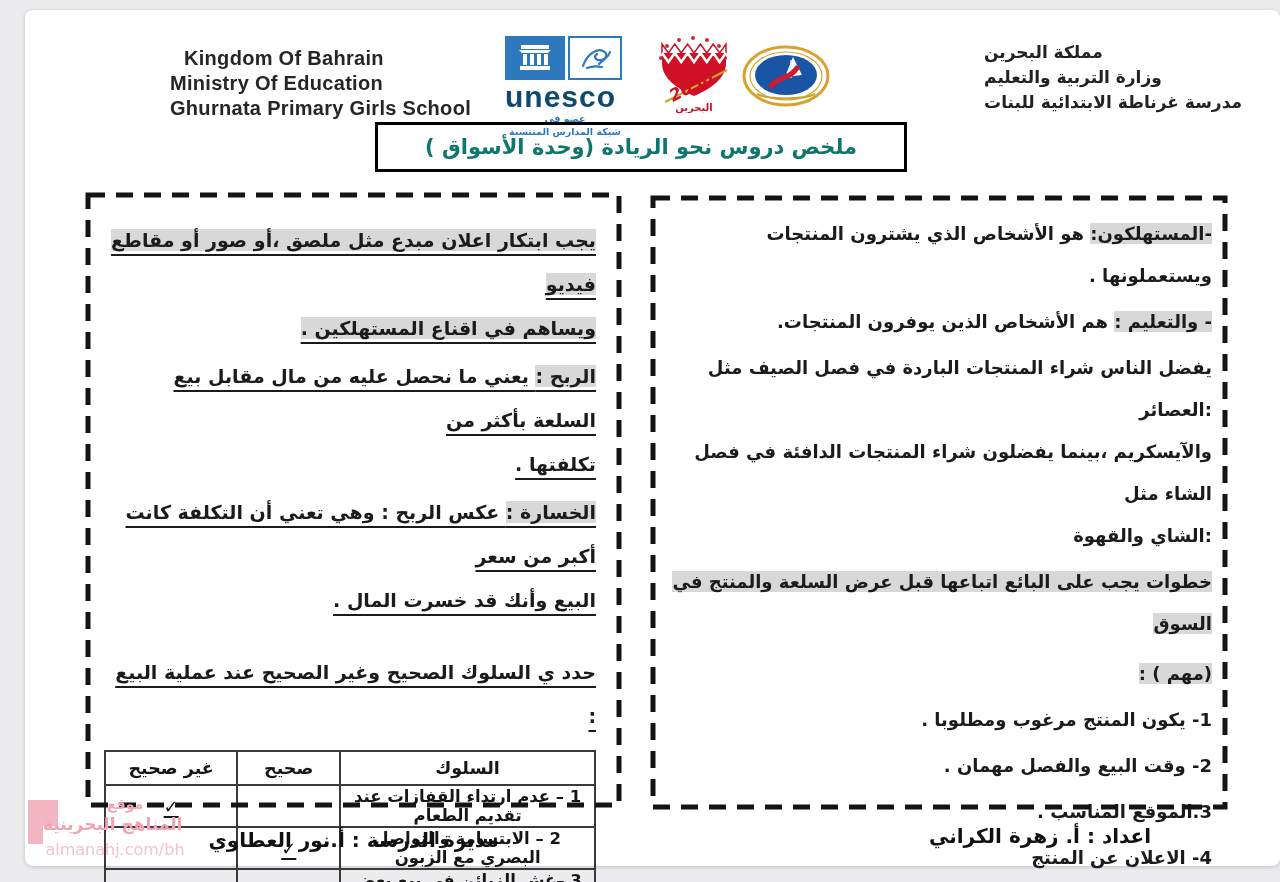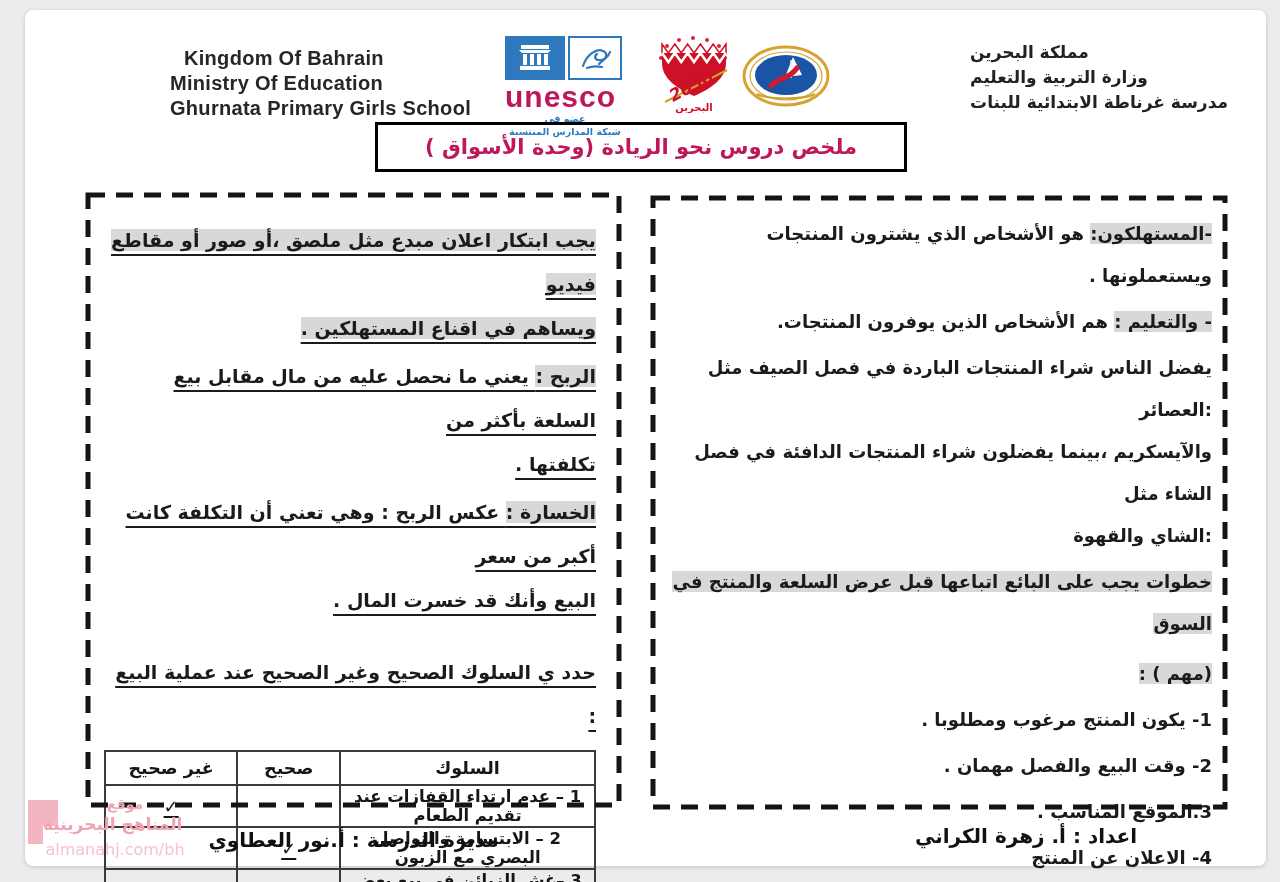--- a/index.html
+++ b/index.html
@@ -5,50 +5,51 @@
   html,body{margin:0;padding:0;}
   body{
     width:1280px;height:882px;position:relative;overflow:hidden;
     background:#ececee;
     font-family:"DejaVu Sans",sans-serif;
   }
   .page{
     position:absolute;left:25px;top:10px;width:1241px;height:856px;
     background:#ffffff;border-radius:8px;
     box-shadow:0 1px 4px rgba(0,0,0,.18);
+    padding-left:14px;
   }
   
   .hdr-en{
     position:absolute;left:145px;top:36px;
     font-family:"Liberation Sans","DejaVu Sans",sans-serif;
     font-weight:bold;font-size:20px;line-height:25px;color:#262626;
     letter-spacing:.3px;
   }
   .hdr-en div:nth-child(1){padding-left:14px;}
   .hdr-ar{
     position:absolute;right:38px;top:30px;direction:rtl;text-align:left;
     font-weight:bold;font-size:17px;line-height:25px;color:#222;
   }
   .unesco{position:absolute;left:480px;top:26px;width:152px;}
   .u-boxes{display:flex;gap:3px;}
   .u-blue{width:60px;height:44px;background:#2e79bd;display:flex;align-items:center;justify-content:center;}
   .u-white{width:54px;height:44px;background:#fff;border:2px solid #2e79bd;box-sizing:border-box;display:flex;align-items:center;justify-content:center;}
   .u-word{
     font-family:"Liberation Sans","DejaVu Sans",sans-serif;
-    font-weight:bold;font-size:30px;line-height:30px;color:#be185d;letter-spacing:1px;margin-top:2px;
+    font-weight:bold;font-size:30px;line-height:30px;color:#0c4a6e;letter-spacing:1px;margin-top:2px;
   }
   .u-sub{direction:rtl;text-align:center;color:#2e79bd;font-size:9.5px;font-weight:bold;line-height:12px;margin-top:1px;width:120px;}
   .logo-b2030{position:absolute;left:622px;top:24px;}
   .logo-school{position:absolute;left:716px;top:34px;}
   
   .titlebox{
     position:absolute;left:350px;top:112px;width:532px;height:50px;
     border:3px solid #000;box-sizing:border-box;
     display:flex;align-items:center;justify-content:center;
-    direction:rtl;font-weight:bold;font-size:21px;color:#be185d;
+    direction:rtl;font-weight:bold;font-size:21px;color:#0f766e;
   }
   
   .panel{position:absolute;box-sizing:border-box;direction:rtl;color:#1b1b1b;font-weight:bold;}
   .panel .dash{position:absolute;left:0;top:0;pointer-events:none;}
   .lpanel{left:60px;top:182px;width:537px;height:616px;padding:26px 26px 0 20px;font-size:19px;}
   .rpanel{left:625px;top:185px;width:578px;height:615px;padding:18px 16px 0 14px;font-size:18px;}
   .rpanel p,.lpanel p{margin:0 0 4px 0;}
   .rpanel p{line-height:42px;}
   .lpanel p{line-height:44px;}
   .hl{background:#d8d8d8;}

